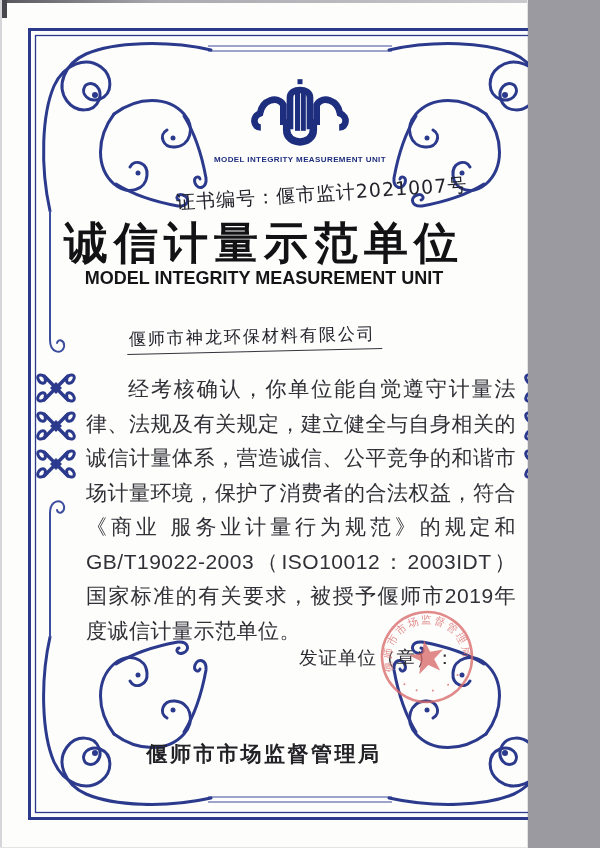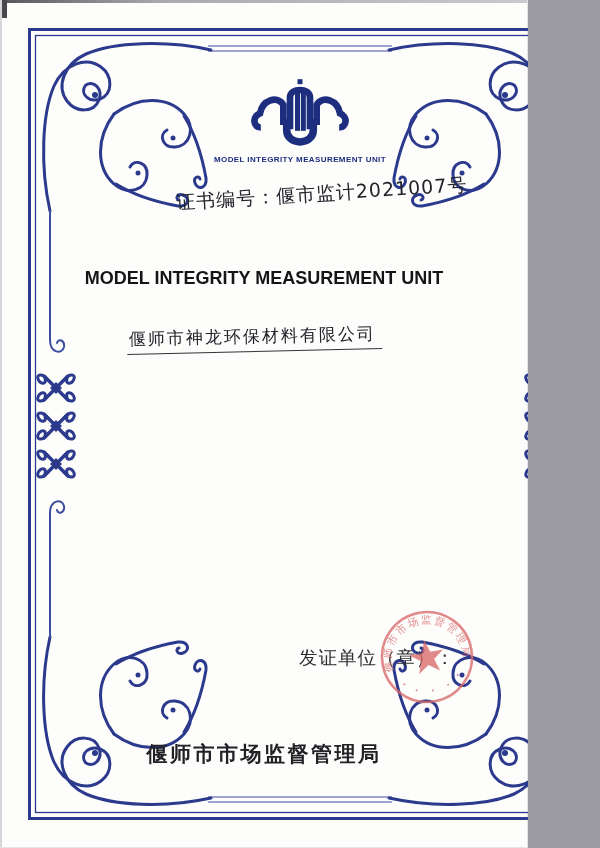--- a/index.html
+++ b/index.html
@@ -145,24 +145,26 @@
         <path d="M44,50 L44,63 C44,82 76,82 76,63 L76,50" stroke-width="9"></path>
       </g>
     </svg>
   </div>
   <div class="logo-caption">MODEL INTEGRITY MEASUREMENT UNIT</div>
 
   <div class="cert-no">
     <span>证书编号：</span><span>偃市监计2021007号</span>
   </div>
 
+  <div class="title">诚信计量示范单位</div>
   <div class="subtitle">MODEL INTEGRITY MEASUREMENT UNIT</div>
 
   <div class="company">偃师市神龙环保材料有限公司</div>
 
+  <div class="body-text">经考核确认，你单位能自觉遵守计量法律、法规及有关规定，建立健全与自身相关的诚信计量体系，营造诚信、公平竞争的和谐市场计量环境，保护了消费者的合法权益，符合《商业 服务业计量行为规范》的规定和GB/T19022-2003（ISO10012：2003IDT）国家标准的有关要求，被授予偃师市2019年度诚信计量示范单位。</div>
 
   <div class="issuer">发证单位（章）：</div>
 
   <svg class="seal" viewBox="0 0 130 130">
     <g transform="rotate(-10 65 65)">
       <circle cx="65" cy="65" r="45" fill="none" stroke="#d96b6b" stroke-width="2.5"></circle>
       <polygon points="65,48 69.1,60.3 82.1,60.4 71.7,68.2 75.6,80.6 65,73 54.4,80.6 58.3,68.2 47.9,60.4 60.9,60.3" fill="#d96b6b"></polygon>
       <path id="sealArc" d="M31,79 A36,36 0 1 1 99,79" fill="none"></path>
       <text font-size="10.5" fill="#d96b6b" letter-spacing="2" font-family="Liberation Sans, sans-serif">
         <textPath href="#sealArc" startOffset="50%" text-anchor="middle">偃师市市场监督管理局</textPath>

